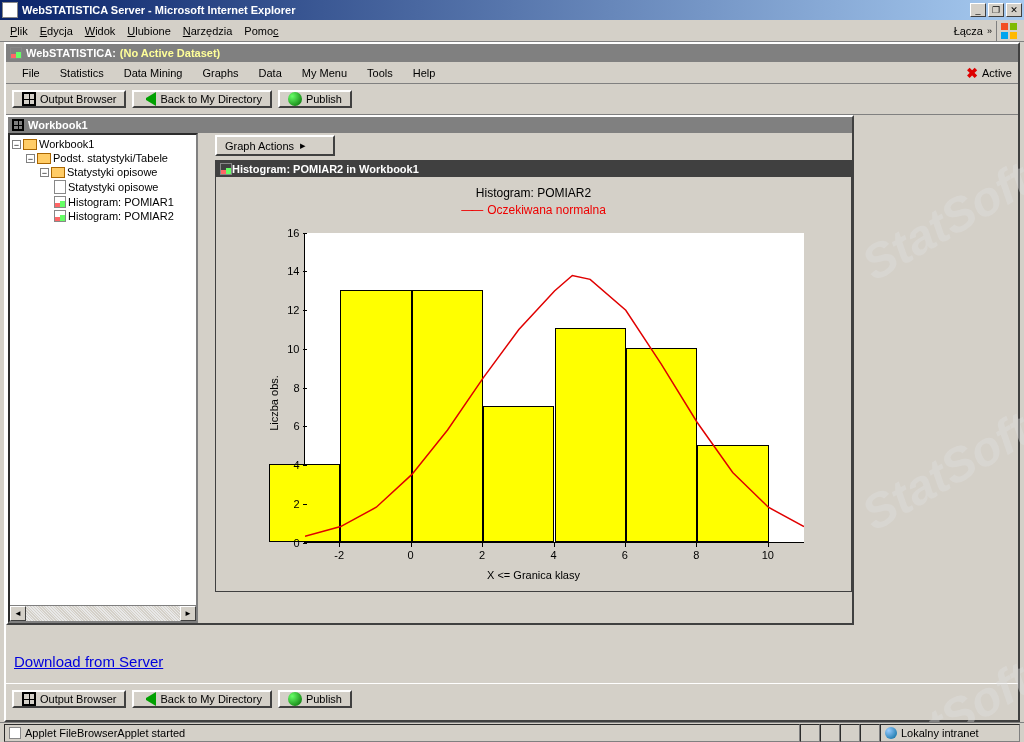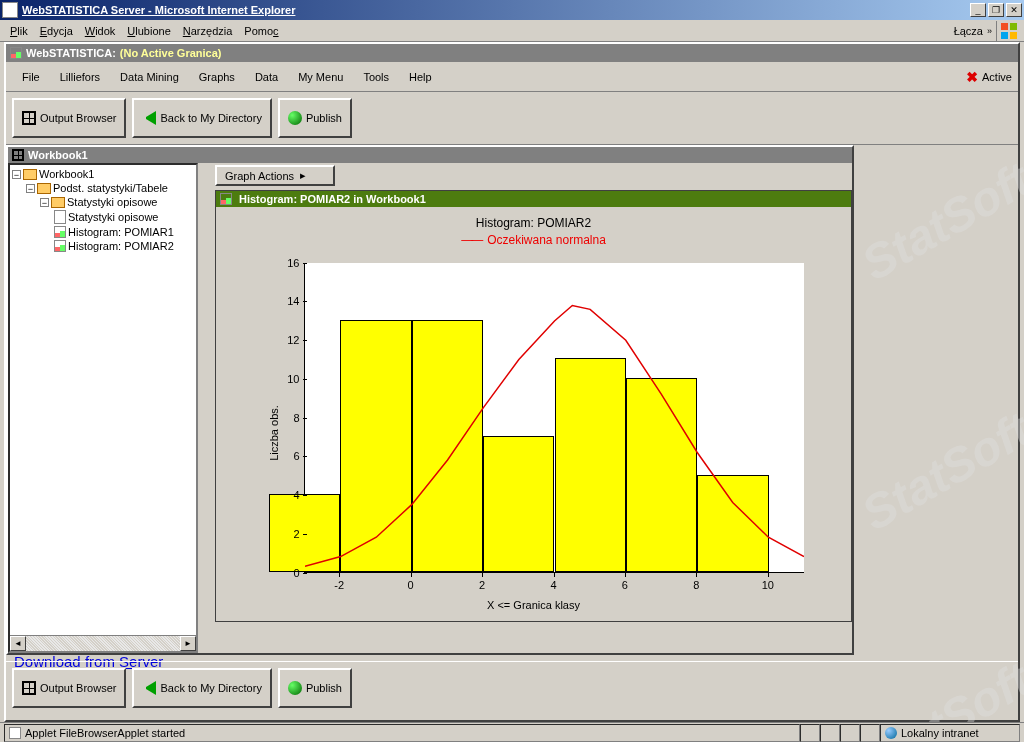--- a/index.html
+++ b/index.html
@@ -1,41 +1,41 @@
 <!DOCTYPE html>
 <html><head>
 <meta charset="utf-8">
 <style>
 * { box-sizing: border-box; margin: 0; padding: 0; }
 body { font-family: Tahoma, Arial, sans-serif; font-size: 11px; background: #d4d0c8; width: 1024px; height: 742px; overflow: hidden; position: relative; }
 
 
 .ie-titlebar { background: linear-gradient(to right, #0a246a, #a6caf0); color: #fff; height: 20px; display: flex; align-items: center; padding: 0 2px; }
 .ie-titlebar .ie-icon { width: 16px; height: 16px; margin-right: 4px; display:inline-block; background:#fff; border:1px solid #888;}
-.ie-titlebar .title { font-weight: bold; flex:1;text-decoration:underline; }
+.ie-titlebar .title { font-weight: bold; flex:1; }
 .win-btns { display:flex; gap:2px; }
 .win-btn { width:16px; height:14px; background:#d4d0c8; border:1px solid #fff; border-right-color:#404040; border-bottom-color:#404040; font-size:9px; line-height:12px; text-align:center; color:#000;}
 .ie-menubar { background:#d4d0c8; height:22px; display:flex; align-items:center; padding:0 4px; border-bottom:1px solid #808080; }
 .ie-menu-item { padding:2px 6px; }
 .ie-menu-item u { text-decoration: underline; }
 .ie-right { margin-left:auto; display:flex; align-items:center; gap:4px;}
 .ie-flag { width:24px; height:20px; border-left:1px solid #808080; display:flex; align-items:center; justify-content:center;}
 .chevrons { font-size:9px; }
 
 
 .app-wrap { position:absolute; top:42px; left:4px; right:4px; bottom:20px; background:#d4d0c8; border:2px solid; border-color:#fff #404040 #404040 #fff; }
 .app-titlebar { background:#808080; color:#fff; font-weight:bold; height:18px; display:flex; align-items:center; padding:2px 4px; gap:4px; }
 .app-titlebar .sub { color:#ffff99; font-weight:bold; }
-.app-menubar { background:#d4d0c8; height:30px; display:flex; align-items:center; padding:0 6px; border-bottom:1px solid #808080; }
+.app-menubar { background:#d4d0c8; height:22px; display:flex; align-items:center; padding:0 6px; border-bottom:1px solid #808080; }
 .app-menu-item { padding:2px 10px; }
 .logoff { margin-left:auto; display:flex; align-items:center; gap:4px; color:#000;}
 .redx { color:#d00; font-weight:bold; font-size:14px; }
 
 .toolbar { background:#d4d0c8; padding:6px; display:flex; gap:6px; border-bottom:1px solid #808080;}
-.tbtn { background:#d4d0c8; border:2px solid; border-color:#fff #404040 #404040 #fff; padding:11px 8px; display:flex; align-items:center; gap:4px; font-size:11px;}
+.tbtn { background:#d4d0c8; border:2px solid; border-color:#fff #404040 #404040 #fff; padding:0 8px; display:flex; align-items:center; gap:4px; font-size:11px;}
 .tbtn .ticon { width:14px; height:14px; display:inline-block; }
 .ticon-grid { background:
   linear-gradient(#000,#000), linear-gradient(#000,#000), linear-gradient(#000,#000),
   linear-gradient(#000,#000), linear-gradient(#000,#000), linear-gradient(#000,#000);
   background-size: 100% 1px, 100% 1px, 100% 1px, 1px 100%, 1px 100%, 1px 100%;
   background-position: 0 0, 0 50%, 0 100%, 0 0, 50% 0, 100% 0;
   background-repeat:no-repeat; border:1px solid #000;}
 .ticon-back { width:0;height:0;border-top:6px solid transparent;border-bottom:6px solid transparent;border-right:10px solid #00a000;}
 .ticon-publish { width:12px;height:12px;border-radius:50%; background:radial-gradient(circle at 30% 30%, #6f6, #060);}
 
@@ -54,21 +54,21 @@
 .folder { width:14px; height:11px; background:#fc6; border:1px solid #a60; display:inline-block;}
 .doc { width:12px;height:14px;background:#fff;border:1px solid #888;display:inline-block;}
 .chartic { width:12px;height:12px;border:1px solid #888; background:linear-gradient(to top,#f66 40%,transparent 40%),linear-gradient(to top,#6f6 60%,transparent 60%); background-size:50% 100%,50% 100%; background-position:0 0,100% 0; background-repeat:no-repeat; display:inline-block;}
 .tree-scroll-h { position:absolute; bottom:0; left:0; right:0; height:16px; background:#d4d0c8; border-top:1px solid #808080; display:flex; }
 .sb-btn { width:16px; height:15px; background:#d4d0c8; border:1px solid; border-color:#fff #404040 #404040 #fff; font-size:8px; text-align:center; line-height:13px;}
 .sb-track { flex:1; background:repeating-linear-gradient(45deg,#e8e8e8,#e8e8e8 1px,#d4d0c8 1px,#d4d0c8 2px);}
 
 .right-pane { flex:1; padding-left:17px; display:flex; flex-direction:column; }
 .graph-actions { width:120px; background:#d4d0c8; border:2px solid; border-color:#fff #404040 #404040 #fff; padding:2px 8px; margin:2px 0 4px 0; display:flex; align-items:center; gap:6px; font-size:11px;}
 .graph-win { border:1px solid #404040; background:#d4d0c8; }
-.graph-title { background:#4d7c0f; color:#fff; font-weight:bold; padding:2px 4px; display:flex; align-items:center; gap:7px;}
+.graph-title { background:#404040; color:#fff; font-weight:bold; padding:2px 4px; display:flex; align-items:center; gap:0;}
 .chart-area { background:#d4d0c8; padding:8px; }
 .chart-headers { text-align:center; font-size:12px; line-height:1.4; }
 .legend-line { color:#e00; }
 .legend-line::before { content:"——"; color:#e00; letter-spacing:-2px; margin-right:6px; }
 .plot-wrap { position:relative; width:560px; height:360px; margin:4px auto 0; }
 .y-axis-label { position:absolute; left:-8px; top:50%; transform:translateY(-50%) rotate(-90deg); transform-origin:center; font-size:11px; white-space:nowrap;}
 .plot { position:absolute; left:50px; top:10px; right:10px; bottom:40px; background:#fff; border-left:1px solid #000; border-bottom:1px solid #000; }
 .bars { position:absolute; left:0; right:0; bottom:0; top:0; }
 .bar { position:absolute; bottom:0; background:#ffff00; border:1px solid #000; }
 .curve { position:absolute; top:0;left:0;width:100%;height:100%; }
@@ -124,25 +124,25 @@
           <rect x="10" y="10" width="7" height="7" fill="#ffb900"></rect>
         </svg>
     </div>
   </div>
 </div>
 
 <div class="app-wrap">
   <div class="app-titlebar">
     <span class="chartic"></span>
     <span>WebSTATISTICA:</span>
-    <span class="sub">(No Active Granica)</span>
+    <span class="sub">(No Active Dataset)</span>
   </div>
   <div class="app-menubar">
     <span class="app-menu-item">File</span>
-    <span class="app-menu-item">Lilliefors</span>
+    <span class="app-menu-item">Statistics</span>
     <span class="app-menu-item">Data Mining</span>
     <span class="app-menu-item">Graphs</span>
     <span class="app-menu-item">Data</span>
     <span class="app-menu-item">My Menu</span>
     <span class="app-menu-item">Tools</span>
     <span class="app-menu-item">Help</span>
     <span class="logoff">
         <span class="redx">✖</span>
         <span>Active</span>
       </span>

